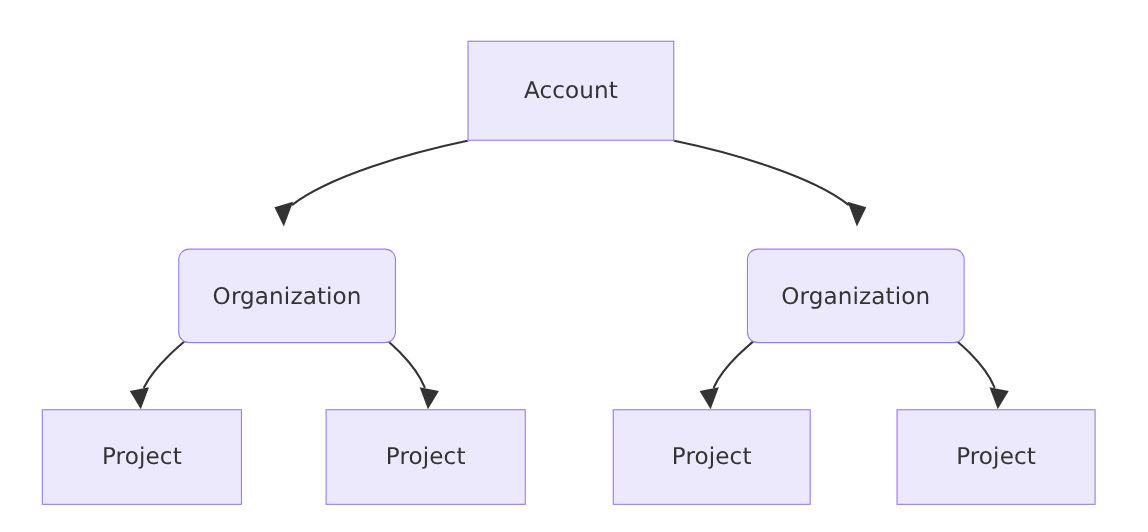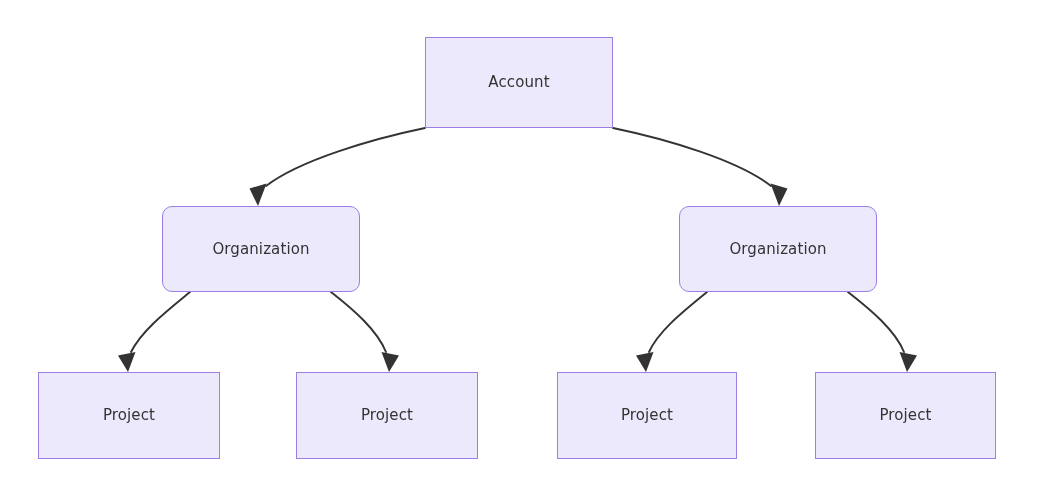--- a/index.html
+++ b/index.html
@@ -30,28 +30,28 @@
   }
   .node {
     position: absolute;
     box-sizing: border-box;
     display: flex;
     align-items: center;
     justify-content: center;
     background: #ebe9fb;
     border: 1.6px solid #9d7fe3;
     color: #333333;
-    font-size: 15px;
+    font-size: 21px;
     font-weight: 400;
     letter-spacing: 0.1px;
     line-height: 1;
     white-space: nowrap;
   }
   .node-rect { border-radius: 0; }
-  .node-round { border-radius: 10px; }
+  .node-round { border-radius: 10px; margin-top: 20px; }
 
   
   .n-account {
     left: 425px; top: 37px; width: 188px; height: 91px;
   }
   .n-org-left {
     left: 162px; top: 206px; width: 198px; height: 86px;
   }
   .n-org-right {
     left: 679px; top: 206px; width: 198px; height: 86px;

